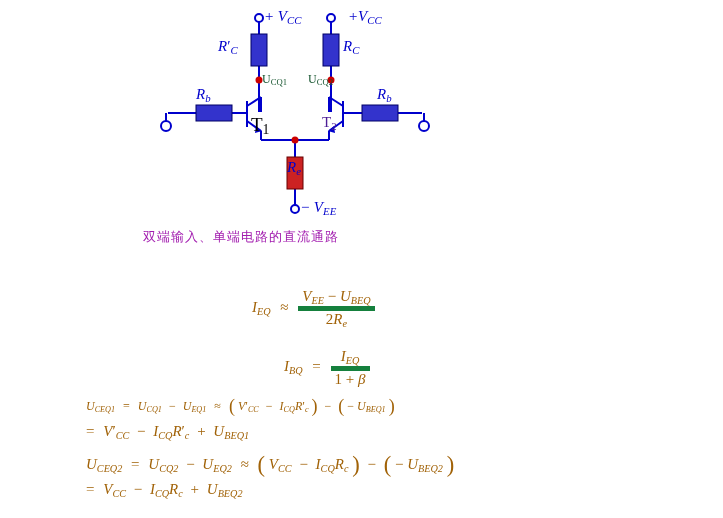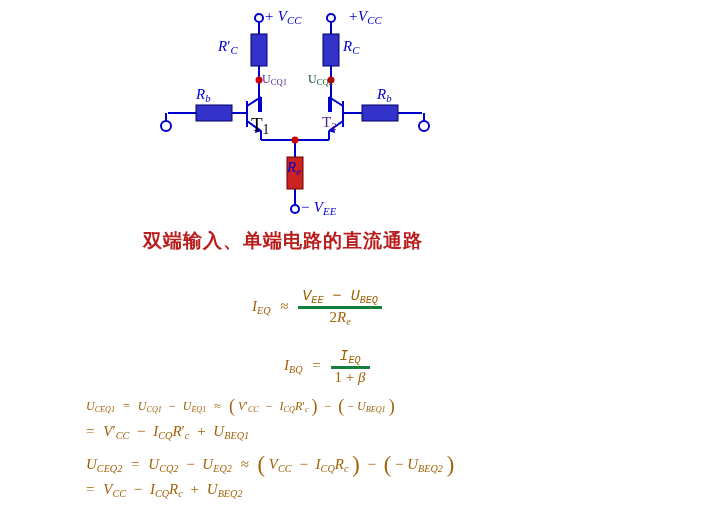--- a/index.html
+++ b/index.html
@@ -12,28 +12,28 @@
   }
   .circuit{position:absolute;left:0;top:0;width:723px;height:230px;}
 
   
   .lbl{position:absolute;color:#0000cc;font-family:"Liberation Serif",serif;white-space:nowrap;}
   .lbl i{font-style:italic;}
   .sub{font-size:0.72em;vertical-align:-0.25em;font-style:italic;}
 
   .caption{
     position:absolute;left:143px;top:228px;
-    color:#b91c1c;font-size:19px;font-family:"DejaVu Sans",sans-serif;
-    font-weight:bold;letter-spacing:1px;
+    color:#a21caf;font-size:13px;font-family:"DejaVu Sans",sans-serif;
+    font-weight:normal;letter-spacing:1px;
   }
 
   
   .eq{position:absolute;color:#a16207;font-family:"Liberation Serif",serif;}
   .frac{display:inline-block;vertical-align:middle;text-align:center;}
-  .frac .num{display:block;padding:0 4px;border-bottom:3px solid #15803d;font-family:Liberation Mono, monospace;}
+  .frac .num{display:block;padding:0 4px;border-bottom:5px solid #15803d;}
   .frac .den{display:block;padding:0 4px;}
   .it{font-style:italic;}
   .sb{font-size:0.68em;vertical-align:-0.28em;font-style:italic;}
   .big{font-size:1.5em;vertical-align:-0.12em;font-family:"Liberation Serif",serif;}
 </style>
 </head>
 <body>
 
 <svg class="circuit" viewBox="0 0 723 230">
 
@@ -119,21 +119,21 @@
 </div>
 <div class="lbl" style="left:300px;top:199px;font-size:15px;">
   <i>− V</i><span class="sub">EE</span>
 </div>
 <div class="lbl" style="left:251px;top:114px;font-size:19px;color:#000000;">
   <span>T</span><span class="sub" style="font-style:normal;">1</span>
 </div>
 <div class="lbl" style="left:322px;top:114px;font-size:15px;color:#4c1d95;">
   <span>T</span><span class="sub" style="font-style:normal;">2</span>
 </div>
-<div class="lbl" style="left:262px;top:72px;font-size:12px;color:#4c1d95;">
+<div class="lbl" style="left:262px;top:72px;font-size:12px;color:#14532d;">
   <span>U</span><span class="sub" style="font-style:normal;">CQ1</span>
 </div>
 <div class="lbl" style="left:308px;top:72px;font-size:12px;color:#14532d;">
   <span>U</span><span class="sub" style="font-style:normal;">CQ2</span>
 </div>
 
 <div class="caption">双端输入、单端电路的直流通路</div>
 
 <div class="eq" style="left:252px;top:288px;font-size:15px;">
   <span class="it">I</span><span class="sb">EQ</span>

